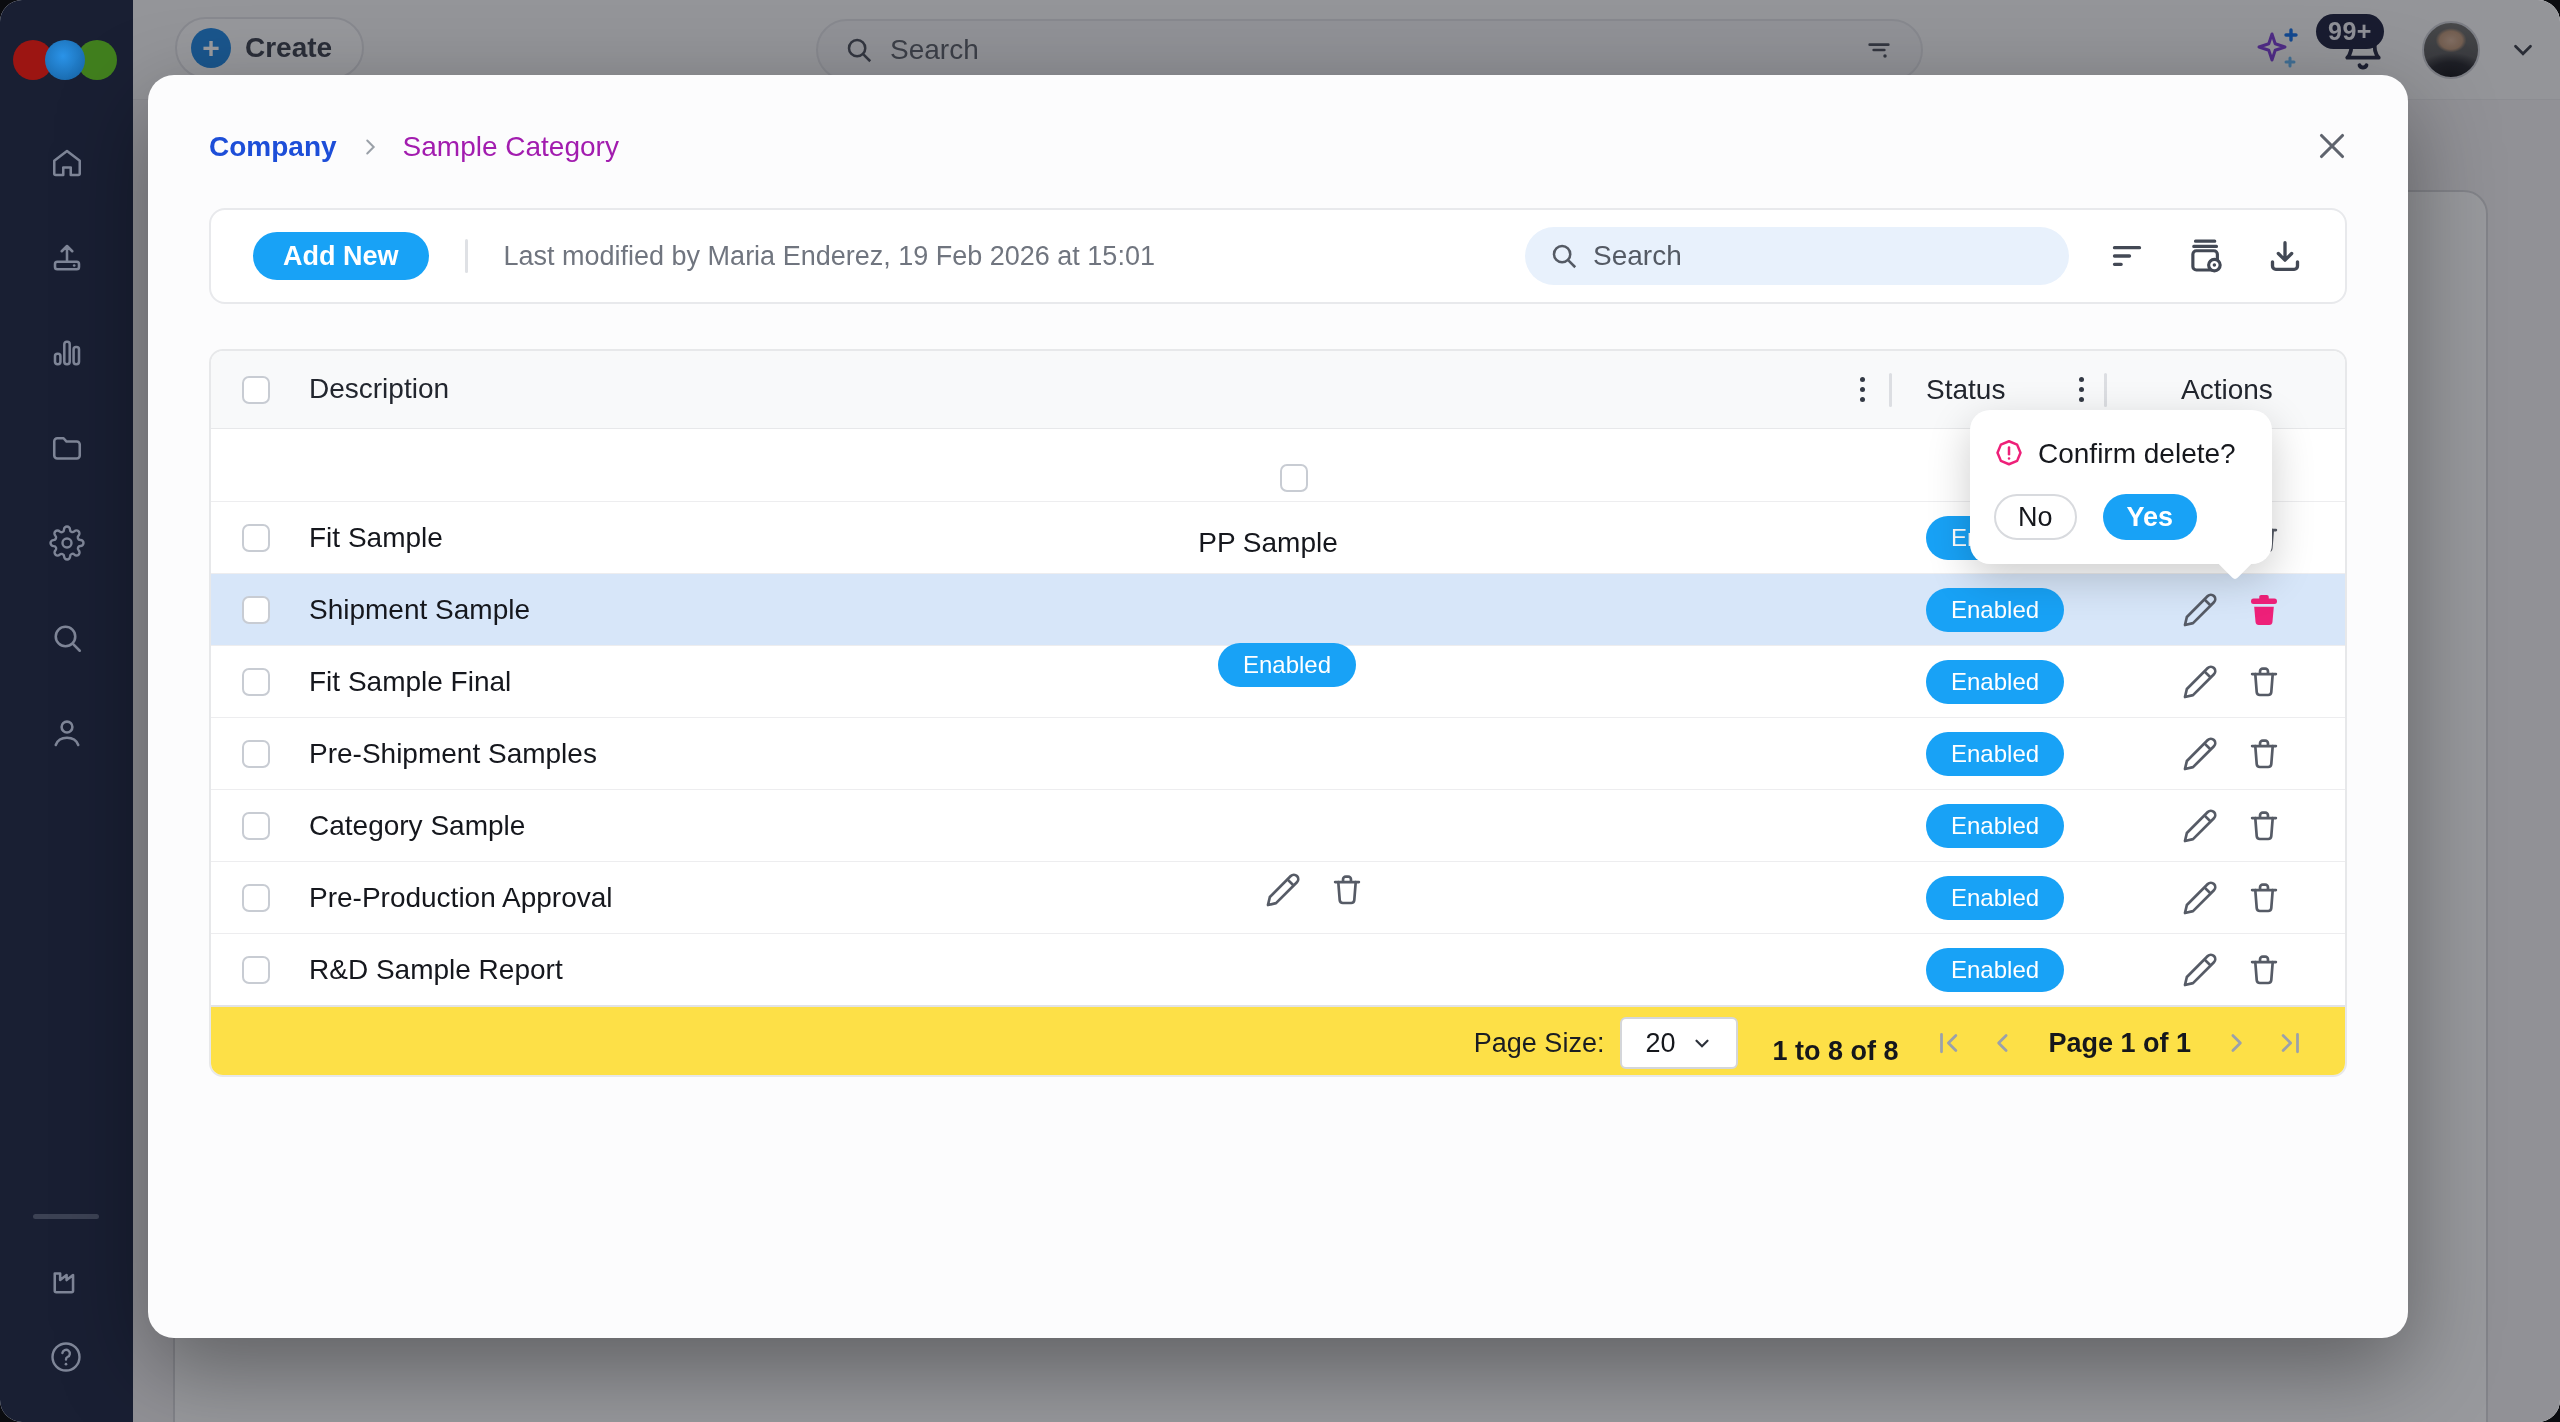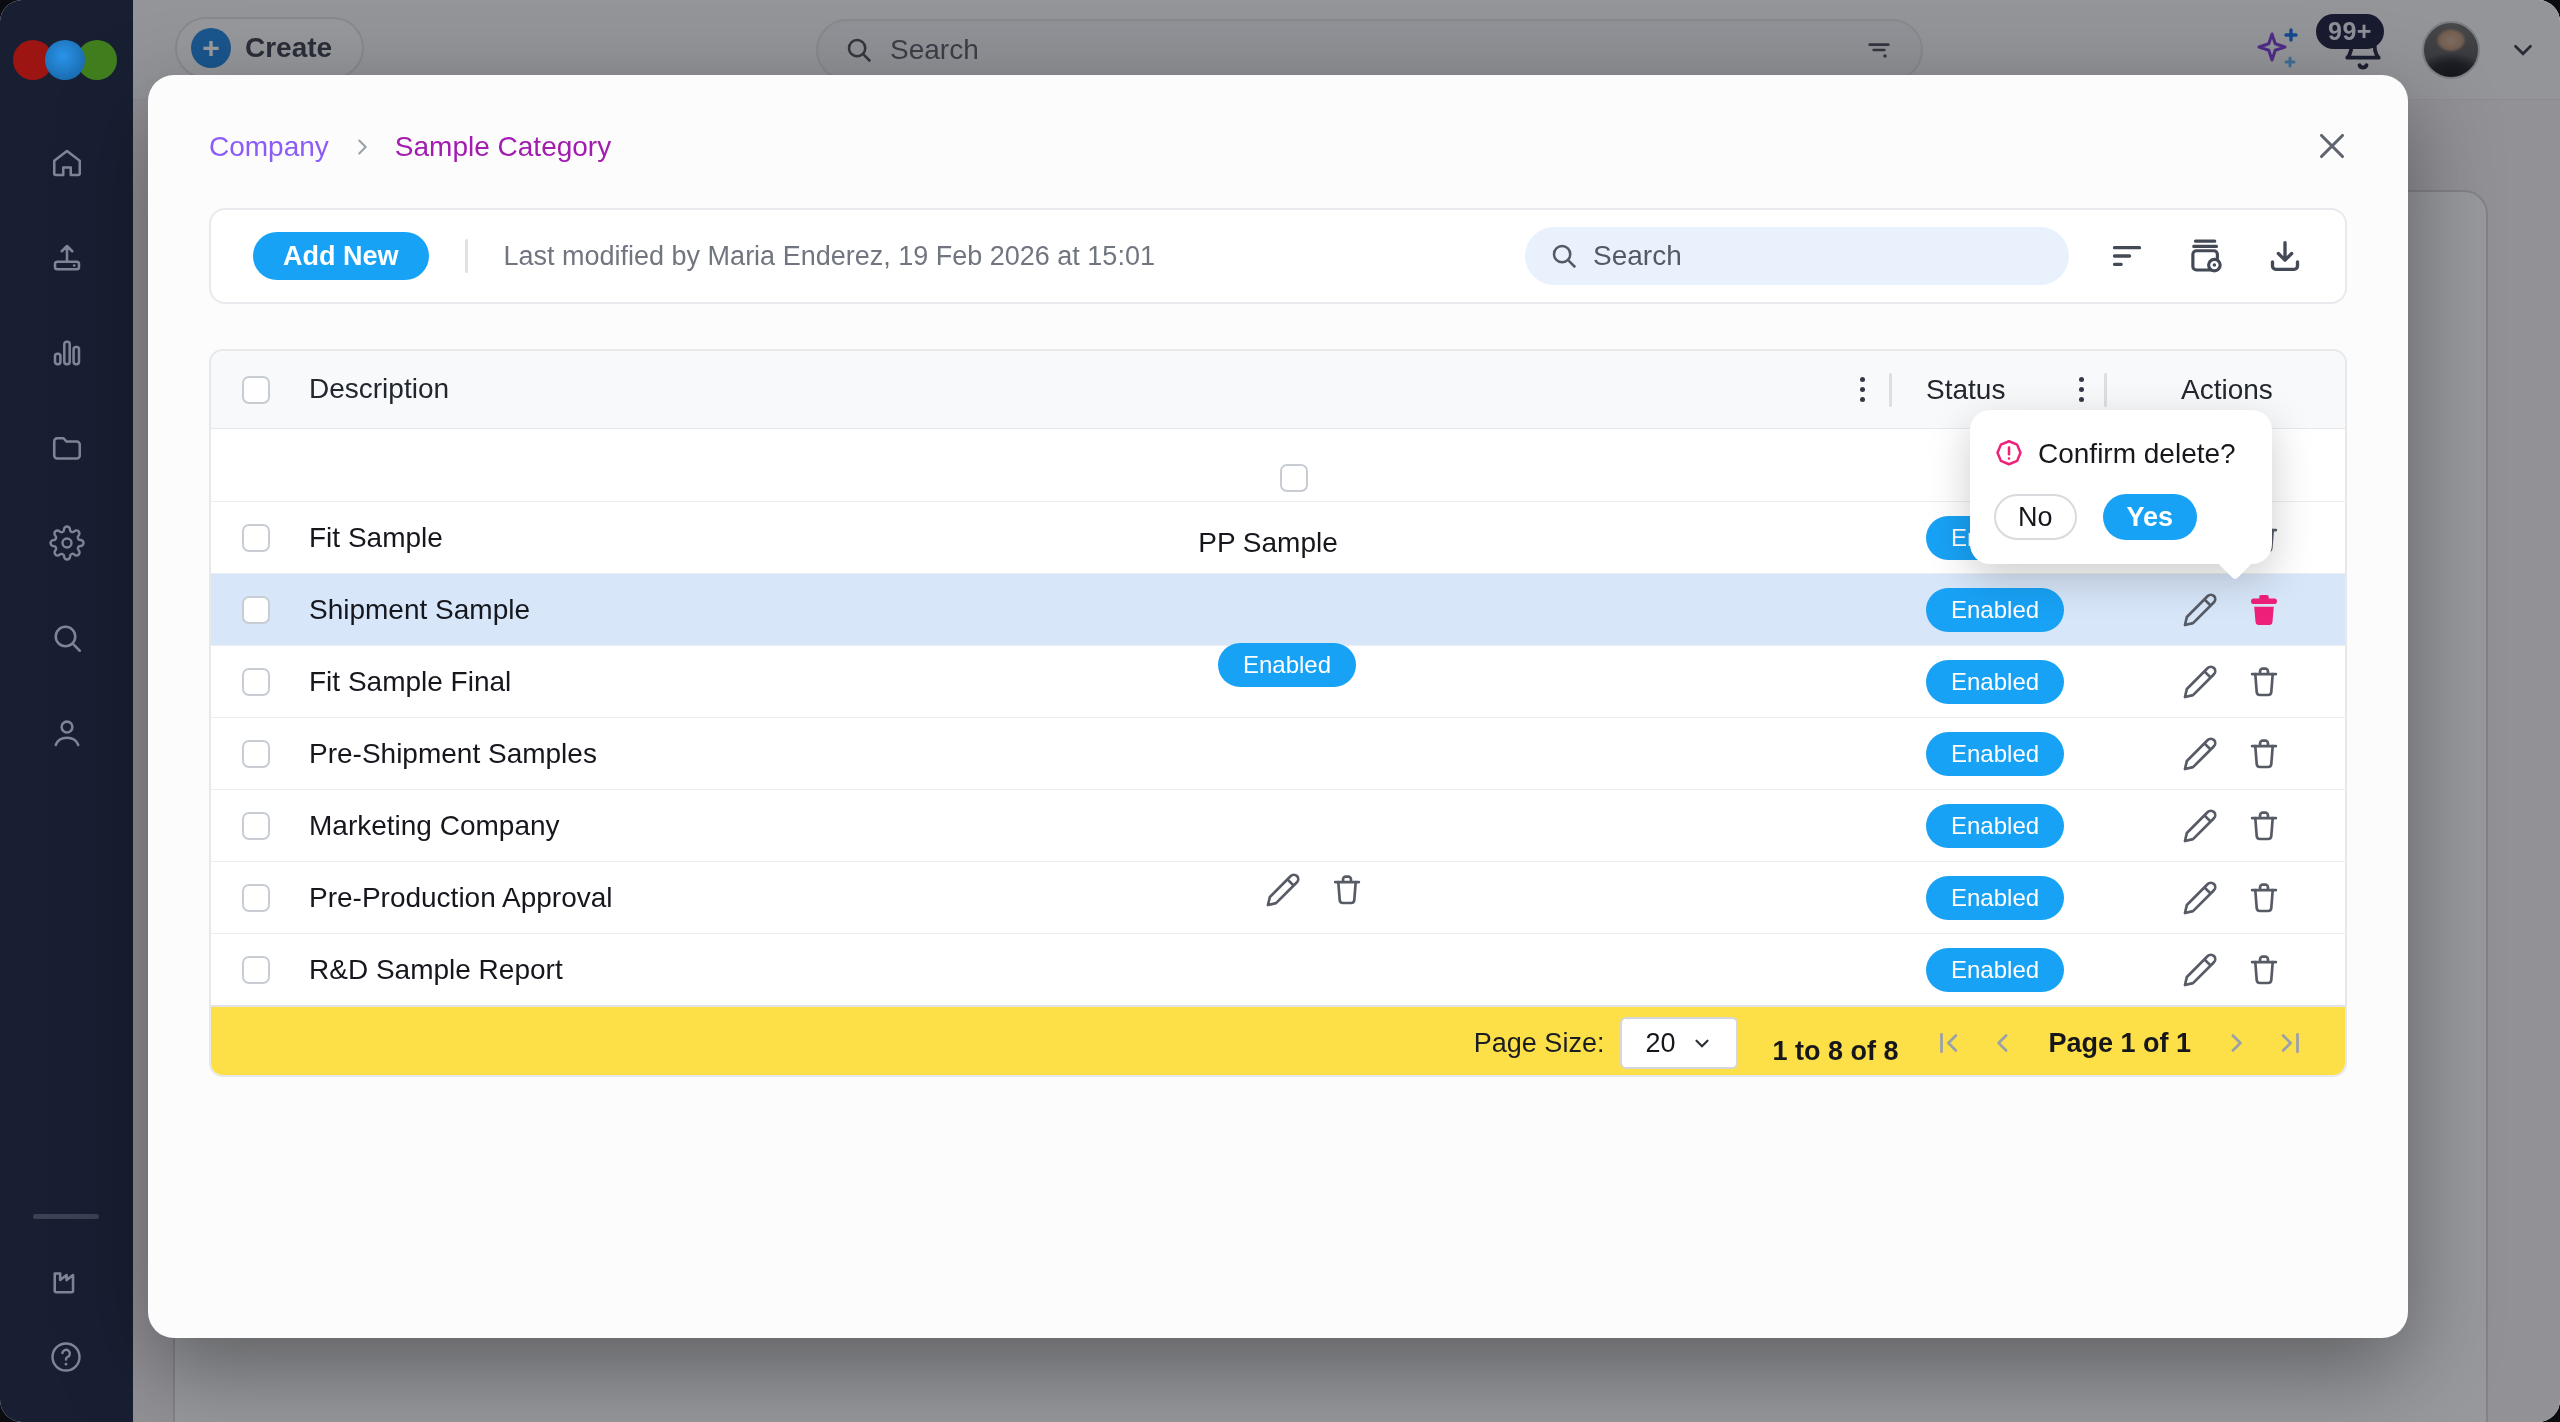--- a/index.html
+++ b/index.html
@@ -45,21 +45,21 @@
   .side-nav{display:flex;flex-direction:column;align-items:center;margin-top:19px;gap:47px;}
   .side-item{width:48px;height:48px;display:flex;align-items:center;justify-content:center;background:none;border:none;cursor:pointer;color:#7f8698;}
   .side-item svg{width:42px;height:42px;}
   .side-div{position:absolute;left:33px;top:1214px;width:66px;height:5px;border-radius:3px;background:#3c4254;}
   .side-item.abs{position:absolute;left:42px;}
 
   
   .modal{position:absolute;left:148px;top:75px;width:2260px;height:1263px;background:#fcfcfd;border-radius:26px;z-index:100;
     box-shadow:0 30px 90px rgba(0,0,0,.38);}
   .breadcrumb{position:absolute;left:61px;top:56px;display:flex;align-items:center;gap:22px;font-size:28px;}
-  .bc-parent{color:#8b5cf6;font-weight:400;cursor:pointer;}
+  .bc-parent{color:#1d4ed8;font-weight:700;cursor:pointer;}
   .bc-sep{color:#9aa0a8;font-size:26px;}
   .bc-current{color:#a21caf;}
   .modal-close{position:absolute;right:56px;top:50px;width:44px;height:44px;background:none;border:none;cursor:pointer;color:#5f646e;}
 
   .toolbar-card{position:absolute;left:61px;right:61px;top:133px;height:96px;background:#fff;border:2px solid #e8e9ec;border-radius:16px;
     display:flex;align-items:center;justify-content:space-between;padding:0 40px 0 42px;}
   .tb-left{display:flex;align-items:center;}
   .add-new{height:48px;padding:0 30px;border:none;border-radius:24px;background:var(--accent,#18a2f6);color:#fff;font-size:27px;font-weight:600;font-family:inherit;cursor:pointer;}
   .tb-div{width:3px;height:34px;background:#dfe1e5;border-radius:2px;margin:0 36px;}
   .last-modified{font-size:27px;color:#70757f;}
@@ -440,21 +440,21 @@
                 </svg>
       </button>
 
     </div>
   </div>
           <div class="trow">
     <div class="c-check">
               <span class="checkbox" role="checkbox"></span>
             </div>
     <div class="c-desc">
-              <span>Marketing Company</span>
+              <span>Category Sample</span>
             </div>
     <span class="v-div" style="visibility:hidden"></span>
     <div class="c-status">
               <span class="status-badge">Enabled</span>
             </div>
     <span class="v-div" style="visibility:hidden"></span>
     <div class="c-actions">
       <button class="act-btn">
         <svg viewBox="0 0 24 24" fill="none" stroke="currentColor" stroke-width="1.7" stroke-linejoin="round">
                   <path d="M16.9 3.2a2.75 2.75 0 0 1 3.9 3.9L7.6 20.3 2.5 21.5l1.2-5.1z"></path>

